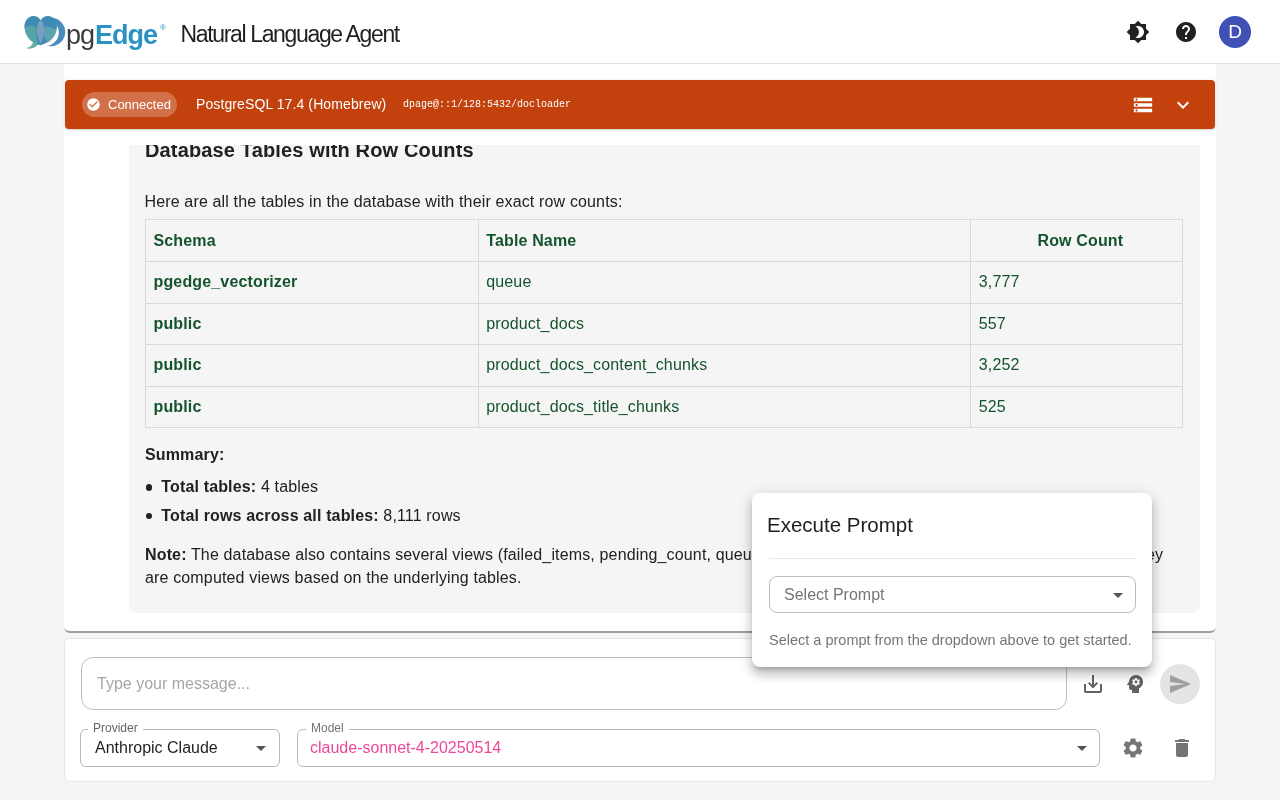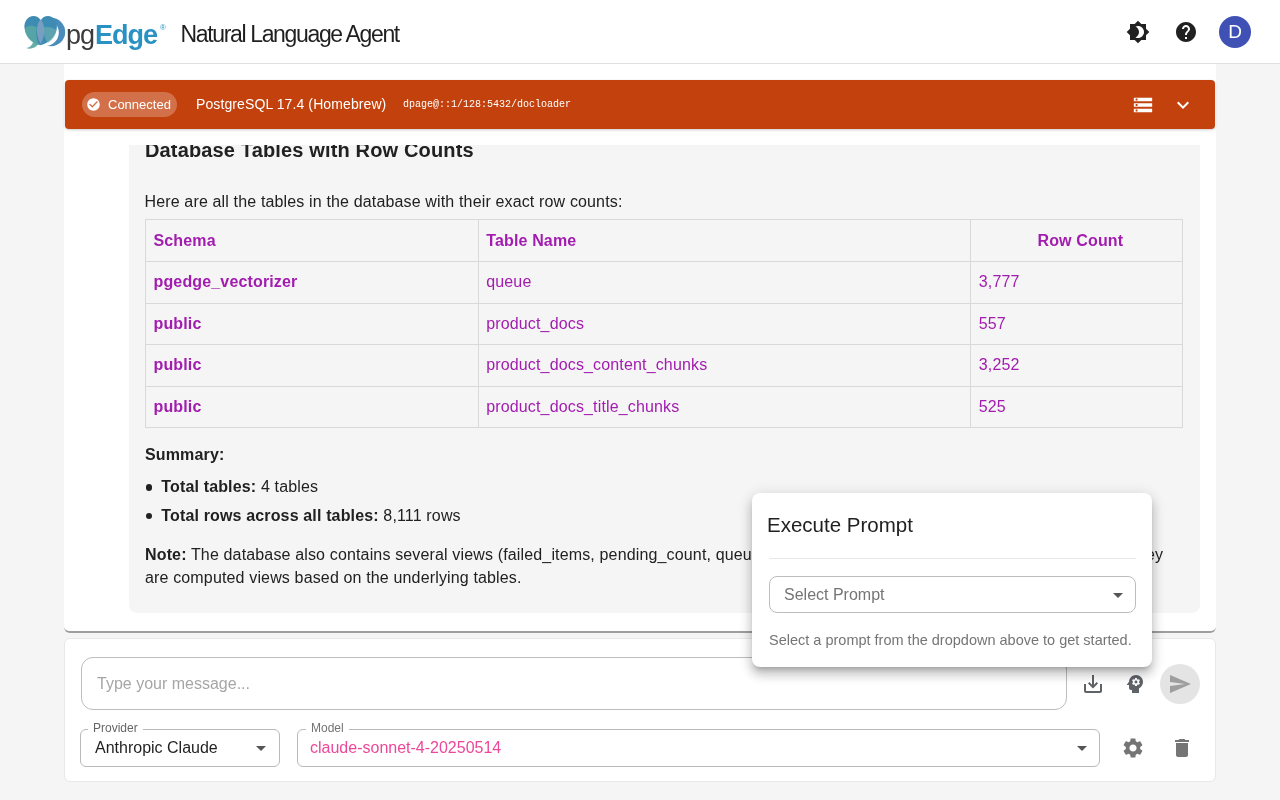--- a/index.html
+++ b/index.html
@@ -56,21 +56,21 @@
 
   <svg class="abs" style="left:1106px;top:12.5px;" width="24" height="24" viewBox="0 0 24 24" fill="#fff">
     <path d="M16.59 8.59 12 13.17 7.41 8.59 6 10l6 6 6-6z"></path>
   </svg>
 </div>
 
 <div class="abs" style="left:64px;top:145px;width:1152px;height:486px;overflow:hidden;z-index:2;">
   <div class="abs" style="left:65px;top:-23px;width:1071px;height:491px;background:#f5f5f5;border-radius:8px;">
     <div class="abs" style="left:16px;top:15.5px;font-size:20px;line-height:24px;font-weight:bold;letter-spacing:0.15px;color:#212121;">Database Tables with Row Counts</div>
     <div class="abs" style="left:15.5px;top:59.5px;font-size:16px;line-height:24px;letter-spacing:0.15px;margin-top:8px;">Here are all the tables in the database with their exact row counts:</div>
-    <table class="abs" style="left:16px;top:97px;width:1038px;border-collapse:collapse;font-size:16px;letter-spacing:0.15px;color:#a21caf;">
+    <table class="abs" style="left:16px;top:97px;width:1038px;border-collapse:collapse;font-size:16px;letter-spacing:0.15px;color:#14532d;">
       <tbody>
           <tr style="height:42px;">
         <th style="width:333px;border:1px solid #d9d9d9;text-align:left;padding-left:7.5px;">Schema</th>
         <th style="width:493px;border:1px solid #d9d9d9;text-align:left;padding-left:7.5px;">Table Name</th>
         <th style="width:212px;border:1px solid #d9d9d9;text-align:center;padding-left:7.5px;">Row Count</th>
       </tr>
       <tr style="height:41.5px;">
         <td style="border:1px solid #d9d9d9;padding-left:7.5px;font-weight:bold;">pgedge_vectorizer</td>
         <td style="border:1px solid #d9d9d9;padding-left:7.5px;">queue</td>
         <td style="border:1px solid #d9d9d9;padding-left:7.5px;">3,777</td>

